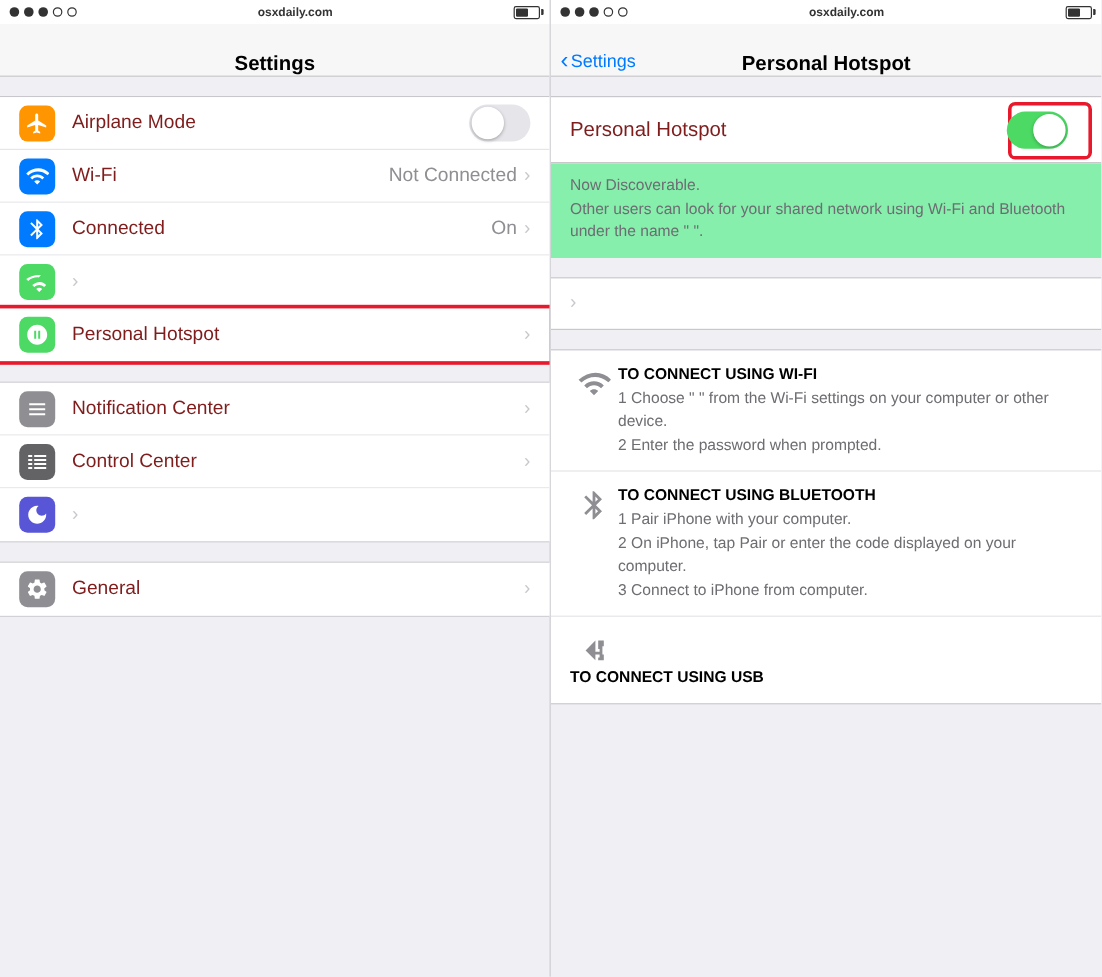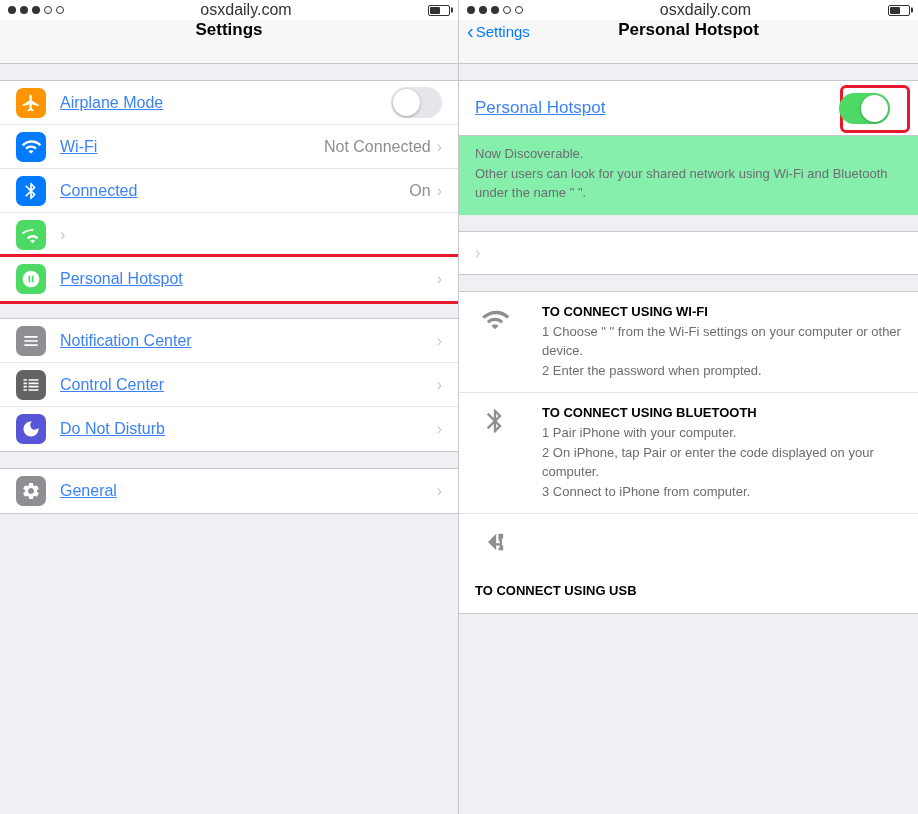--- a/index.html
+++ b/index.html
@@ -53,23 +53,23 @@
       width: 8px;
       height: 8px;
       border-radius: 50%;
       background: #333;
     }
     .dot.empty {
       background: transparent;
       border: 1.5px solid #333;
     }
     .status-bar-title {
-      font-size: 16px;
+      font-size: 10px;
       color: #333;
-      font-weight: 400;
+      font-weight: 700;
     }
     .battery-icon {
       width: 22px;
       height: 11px;
       border: 1.5px solid #333;
       border-radius: 2px;
       position: relative;
       display: flex;
       align-items: center;
       padding: 1px;
@@ -91,21 +91,21 @@
       background: #333;
       border-radius: 1px;
     }
 
     
     .nav-bar {
       height: 44px;
       background: #f7f7f7;
       border-bottom: 1px solid #c8c7cc;
       display: flex;
-      align-items: flex-start;
+      align-items: flex-end;
       justify-content: center;
       position: relative;
       flex-shrink: 0;
     }
     .nav-title {
       font-size: 17px;
       font-weight: 600;
       color: #000;
     }
     .nav-back {
@@ -158,23 +158,22 @@
       margin-right: 14px;
       flex-shrink: 0;
     }
     .row-icon svg {
       width: 20px;
       height: 20px;
       fill: white;
     }
     .row-label {
       font-size: 16px;
-      color: #3b82f6;
+      color: #7f1d1d;
       flex: 1;
-      text-decoration: underline;
     }
     .row-value {
       font-size: 16px;
       color: #8e8e93;
       margin-right: 6px;
     }
     .chevron {
       color: #c7c7cc;
       font-size: 16px;
     }
@@ -261,21 +260,20 @@
       border-top: 1px solid #c8c7cc;
       border-bottom: 1px solid #c8c7cc;
       margin-top: 16px;
     }
     .connect-row {
       padding: 12px 16px;
       display: flex;
       flex-direction: row;
       align-items: flex-start;
       border-bottom: 1px solid #e5e5ea;
-      gap: 27px;
     }
     .connect-row:last-child {
       border-bottom: none;
       flex-direction: column;
     }
     .connect-icon-area {
       width: 40px;
       flex-shrink: 0;
       display: flex;
       justify-content: center;
@@ -402,21 +400,20 @@
         <span class="row-label">Control Center</span>
         <span class="chevron">›</span>
       </div>
 
       <div class="settings-row">
         <div class="row-icon bg-indigo">
           <svg viewBox="0 0 24 24">
               <path d="M12 3c-4.97 0-9 4.03-9 9s4.03 9 9 9 9-4.03 9-9c0-.46-.04-.92-.1-1.36-.98 1.37-2.58 2.26-4.4 2.26-2.98 0-5.4-2.42-5.4-5.4 0-1.81.89-3.42 2.26-4.4-.44-.06-.9-.1-1.36-.1z"></path>
             </svg>
         </div>
-        <span class="row-label">Do Not Disturb</span>
         <span class="chevron">›</span>
       </div>
 
     </div>
   </div>
 
   <div class="settings-section">
     <div class="settings-group">
       <div class="settings-row">
         <div class="row-icon bg-gray">

